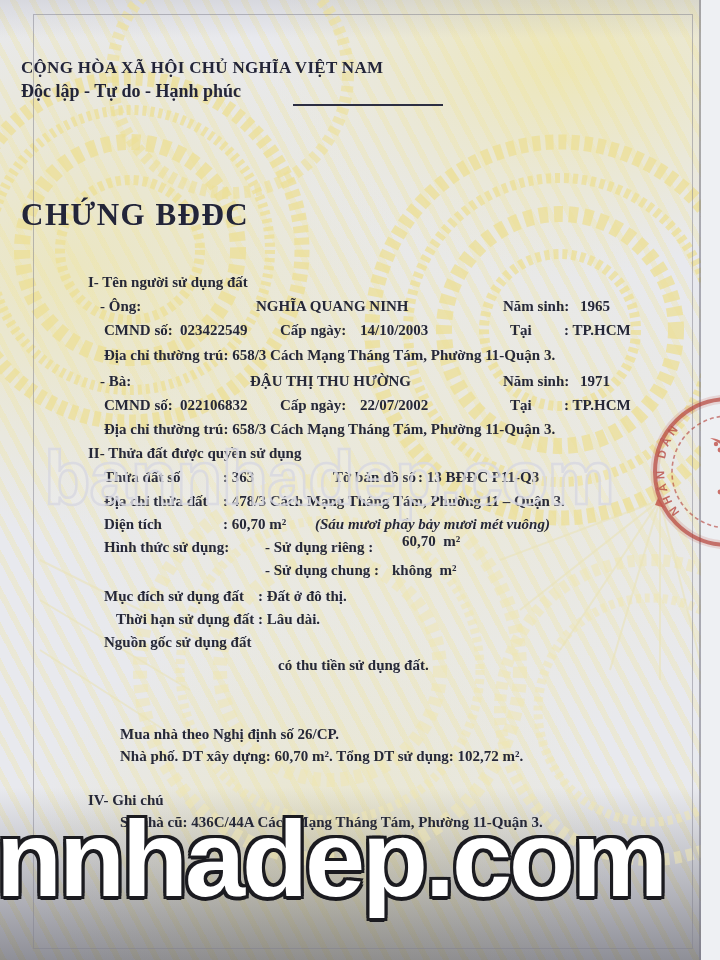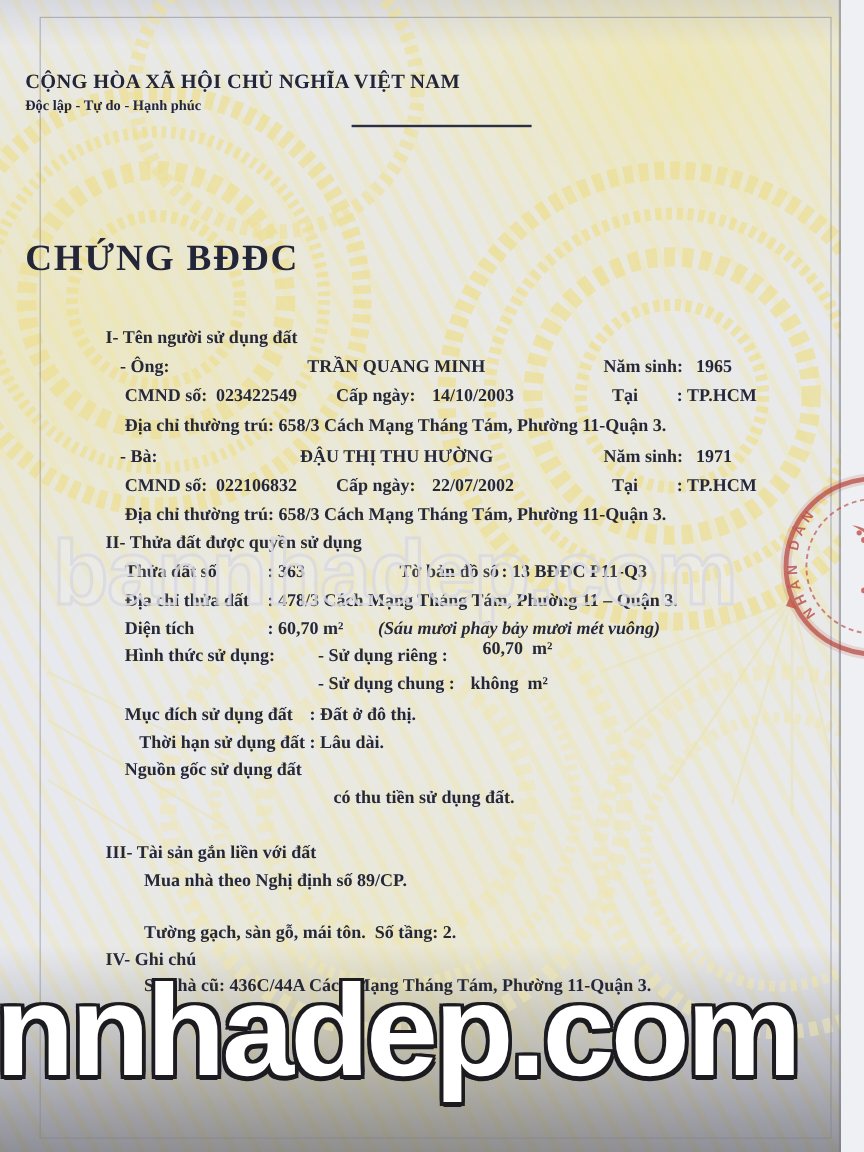--- a/index.html
+++ b/index.html
@@ -71,27 +71,27 @@
       <line x1="40" y1="650" x2="180" y2="740"></line>
     </g>
   </svg>
 
   <div class="frame"></div>
   <div class="fold"></div>
 
   <div class="wm-mid">bannhadep.com</div>
 
   <div class="ctr" style="top:58px;font-size:17px;letter-spacing:.3px">CỘNG HÒA XÃ HỘI CHỦ NGHĨA VIỆT NAM</div>
-  <div class="ctr" style="top:81px;font-size:12px">Độc lập - Tự do - Hạnh phúc</div>
+  <div class="ctr" style="top:81px;font-size:18px">Độc lập - Tự do - Hạnh phúc</div>
   <div class="hr"></div>
   <div class="ctr" style="top:197px;font-size:31px;letter-spacing:1.5px">CHỨNG BĐĐC</div>
 
   <span class="t" style="left:88px;top:274px">I- Tên người sử dụng đất</span>
   <span class="t" style="left:100px;top:298px">- Ông:</span>
-  <span class="t" style="left:256px;top:298px">TRẦN QUANG MINH</span>
+  <span class="t" style="left:256px;top:298px">NGHĨA QUANG NINH</span>
   <span class="t" style="left:503px;top:298px">Năm sinh:</span>
   <span class="t" style="left:580px;top:298px">1965</span>
   <span class="t" style="left:104px;top:322px">CMND số:</span>
   <span class="t" style="left:180px;top:322px">023422549</span>
   <span class="t" style="left:280px;top:322px">Cấp ngày:</span>
   <span class="t" style="left:360px;top:322px">14/10/2003</span>
   <span class="t" style="left:510px;top:322px">Tại</span>
   <span class="t" style="left:564px;top:322px">: TP.HCM</span>
   <span class="t" style="left:104px;top:347px">Địa chỉ thường trú: 658/3 Cách Mạng Tháng Tám, Phường 11-Quận 3.</span>
   <span class="t" style="left:100px;top:373px">- Bà:</span>
@@ -121,23 +121,22 @@
   <span class="t" style="left:402px;top:533px">60,70  m²</span>
   <span class="t" style="left:265px;top:562px">- Sử dụng chung :</span>
   <span class="t" style="left:392px;top:562px">không  m²</span>
   <span class="t" style="left:104px;top:588px">Mục đích sử dụng đất</span>
   <span class="t" style="left:258px;top:588px">: Đất ở đô thị.</span>
   <span class="t" style="left:116px;top:611px">Thời hạn sử dụng đất</span>
   <span class="t" style="left:258px;top:611px">: Lâu dài.</span>
   <span class="t" style="left:104px;top:634px">Nguồn gốc sử dụng đất</span>
   <span class="t" style="left:278px;top:657px">có thu tiền sử dụng đất.</span>
 
-  <span class="t" style="left:88px;top:703px">III- Tài sản gắn liền với đất</span>
-  <span class="t" style="left:120px;top:726px">Mua nhà theo Nghị định số 89/CP.</span>
-  <span class="t" style="left:120px;top:770px">Tường gạch, sàn gỗ, mái tôn.  Số tầng: 2.</span>
+  <span class="t" style="left:120px;top:726px">Mua nhà theo Nghị định số 26/CP.</span>
+  <span class="t" style="left:120px;top:748px">Nhà phố. DT xây dựng: 60,70 m². Tổng DT sử dụng: 102,72 m².</span>
 
   <span class="t" style="left:88px;top:792px">IV- Ghi chú</span>
   <span class="t" style="left:120px;top:814px">Số nhà cũ: 436C/44A Cách Mạng Tháng Tám, Phường 11-Quận 3.</span>
 
   <svg class="stamp" width="170" height="175" viewBox="0 0 170 175">
     <g fill="none" stroke="#b5413a">
       <circle cx="100" cy="84" r="73" stroke-width="4" opacity="0.8"></circle>
       <circle cx="100" cy="84" r="73" stroke-width="9" opacity="0.18"></circle>
       <circle cx="100" cy="84" r="56" stroke-width="1.6" opacity="0.7" stroke-dasharray="4 3"></circle>
     </g>

